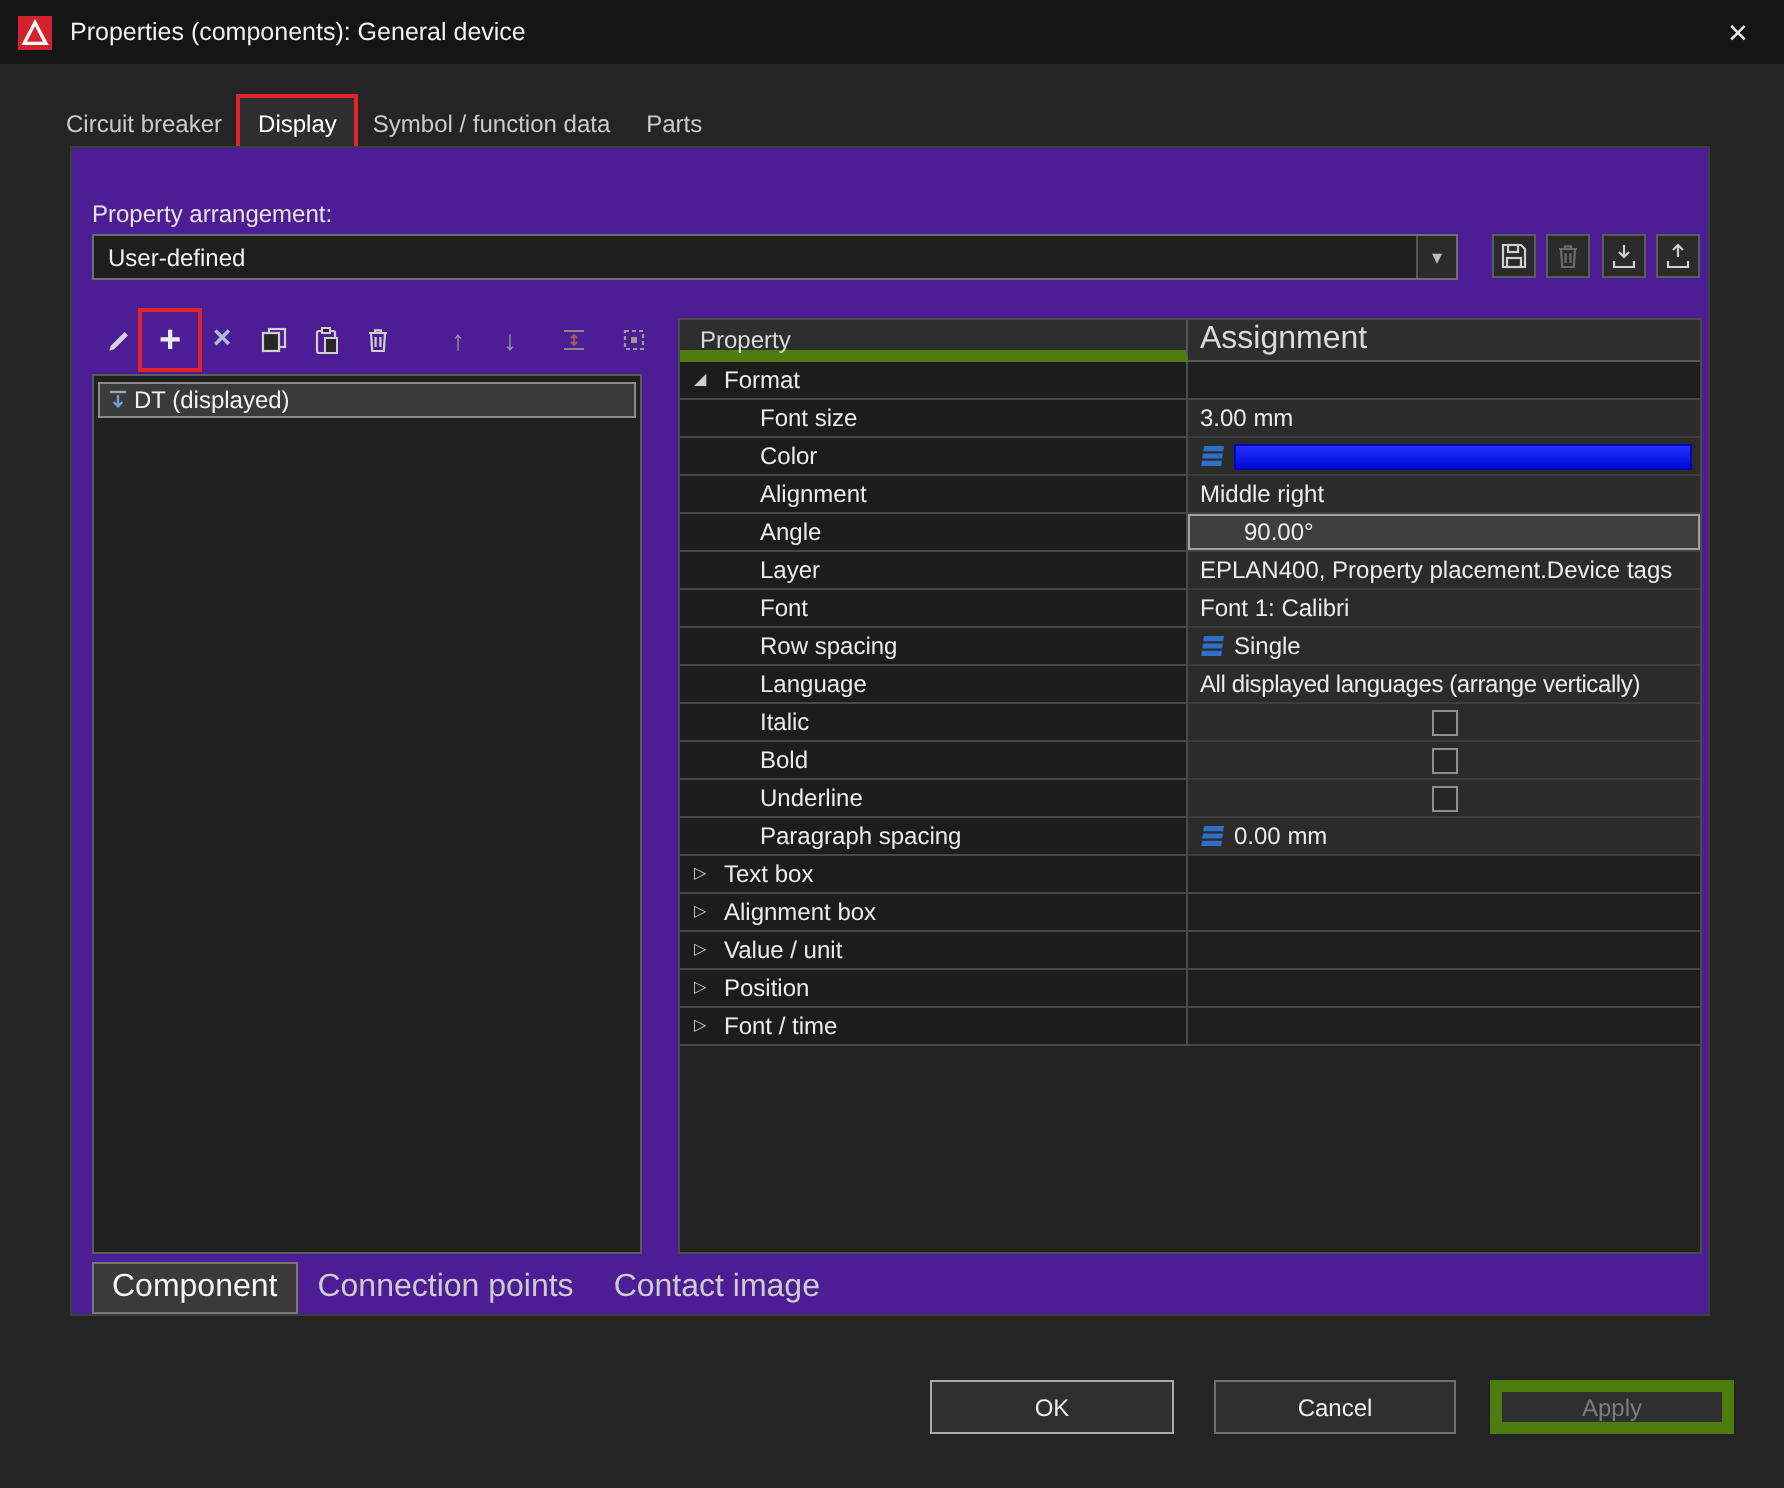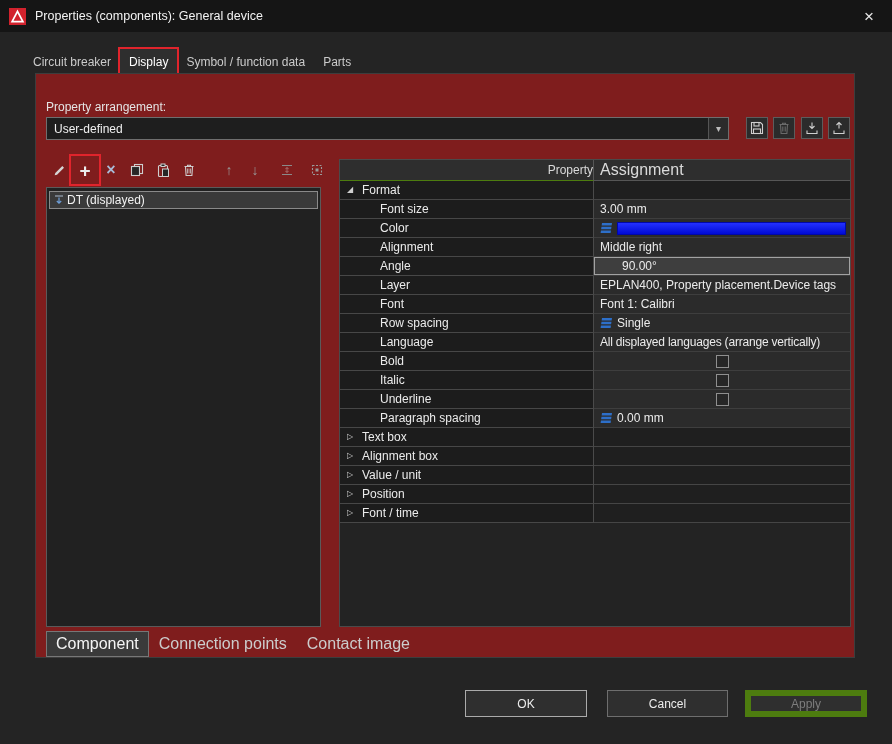--- a/index.html
+++ b/index.html
@@ -14,21 +14,21 @@
   .applogo{width:17px;height:17px;margin-left:9px;flex:0 0 auto;}
   .titletext{margin-left:9px;font-size:12.5px;color:#f2f2f2;}
   .closebtn{position:absolute;right:6px;top:0;width:34px;height:32px;border:0;background:transparent;
     color:#e8e8e8;font-size:17px;line-height:32px;text-align:center;cursor:default;font-family:"Liberation Sans",sans-serif;}
   
   .tabs{position:absolute;left:24px;top:49px;height:24px;display:flex;}
   .tab{font-size:12px;color:#cbcbcb;padding:5px 9px 4px 9px;background:transparent;border:0;
     font-family:"Liberation Sans",sans-serif;cursor:default;}
   .tab.active{color:#ffffff;background:#2e2e2e;outline:2px solid #e0242c;outline-offset:0px;}
   
-  .tabpage{position:absolute;left:35px;top:73px;width:820px;height:585px;background:#7f1d1d;
+  .tabpage{position:absolute;left:35px;top:73px;width:820px;height:585px;background:#4c1d95;
     border:1px solid #3d3d3d;box-sizing:border-box;}
   .arr-label{position:absolute;left:10px;top:26px;font-size:12px;color:#e4e4e4;}
   .dropdown{position:absolute;left:10px;top:43px;width:683px;height:23px;background:#1e1e1e;
     border:1px solid #6e6e6e;box-sizing:border-box;display:flex;align-items:center;cursor:default;}
   .dropdown .val{flex:1;padding-left:7px;font-size:12px;color:#f0f0f0;}
   .dropdown .arrowbox{width:19px;height:100%;border-left:1px solid #555;background:#2b2b2b;
     display:flex;align-items:center;justify-content:center;color:#bdbdbd;font-size:10px;}
   .sqbtn{position:absolute;top:43px;width:22px;height:22px;background:#2b2b2b;border:1px solid #5c5c5c;
     box-sizing:border-box;display:flex;align-items:center;justify-content:center;padding:0;cursor:default;}
   
@@ -42,22 +42,22 @@
   
   .treepanel{position:absolute;left:10px;top:113px;width:275px;height:440px;background:#212121;
     border:1px solid #5a5a5a;box-sizing:border-box;}
   .treeitem{position:absolute;left:2px;top:3px;right:2px;height:18px;background:#3a3a3a;
     border:1px solid #8a8a8a;box-sizing:border-box;display:flex;align-items:center;cursor:default;}
   .treeitem .lbl{font-size:12px;color:#f2f2f2;margin-left:2px;}
   
   .proptable{position:absolute;left:303px;top:85px;width:512px;height:468px;background:#232323;
     border:1px solid #4a4a4a;box-sizing:border-box;overflow:hidden;}
   .thead{display:flex;height:21px;background:#2e2e2e;}
-  .thead .hp{width:254px;box-sizing:border-box;border-right:1px solid #565656;border-bottom:1px solid #4d7c0f;
-    padding-left:10px;font-size:12px;color:#dadada;line-height:20px;text-align:right;}
+  .thead .hp{width:254px;box-sizing:border-box;border-right:1px solid #565656;border-bottom:6px solid #4d7c0f;
+    padding-left:10px;font-size:12px;color:#dadada;line-height:20px;}
   .thead .ha{width:256px;box-sizing:border-box;border-bottom:1px solid #565656;
     padding-left:6px;font-size:16px;color:#dadada;line-height:20px;}
   .trow{display:flex;height:19px;}
   .pcell{width:254px;box-sizing:border-box;background:#1c1c1c;border-right:1px solid #4a4a4a;
     border-bottom:1px solid #474747;font-size:12px;color:#ebebeb;line-height:18px;position:relative;
     white-space:nowrap;overflow:hidden;}
   .pcell.child{padding-left:40px;}
   .pcell.grp{padding-left:22px;}
   .tri{position:absolute;left:7px;top:0;font-size:8px;color:#cfcfcf;line-height:18px;}
   .acell{width:256px;box-sizing:border-box;background:#2b2b2b;border-bottom:1px solid #3e3e3e;
@@ -304,28 +304,28 @@
     </div>
 
     <div class="trow">
       <div class="pcell child"><span>Language</span></div>
       <div class="acell">
           <span style="letter-spacing:-0.2px;">All displayed languages (arrange vertically)</span>
         </div>
     </div>
 
     <div class="trow">
-      <div class="pcell child"><span>Bold</span></div>
+      <div class="pcell child"><span>Italic</span></div>
       <div class="acell cbcell">
           <span class="cb"></span>
         </div>
     </div>
 
     <div class="trow">
-      <div class="pcell child"><span>Italic</span></div>
+      <div class="pcell child"><span>Bold</span></div>
       <div class="acell cbcell">
           <span class="cb"></span>
         </div>
     </div>
 
     <div class="trow">
       <div class="pcell child"><span>Underline</span></div>
       <div class="acell cbcell">
           <span class="cb"></span>
         </div>

